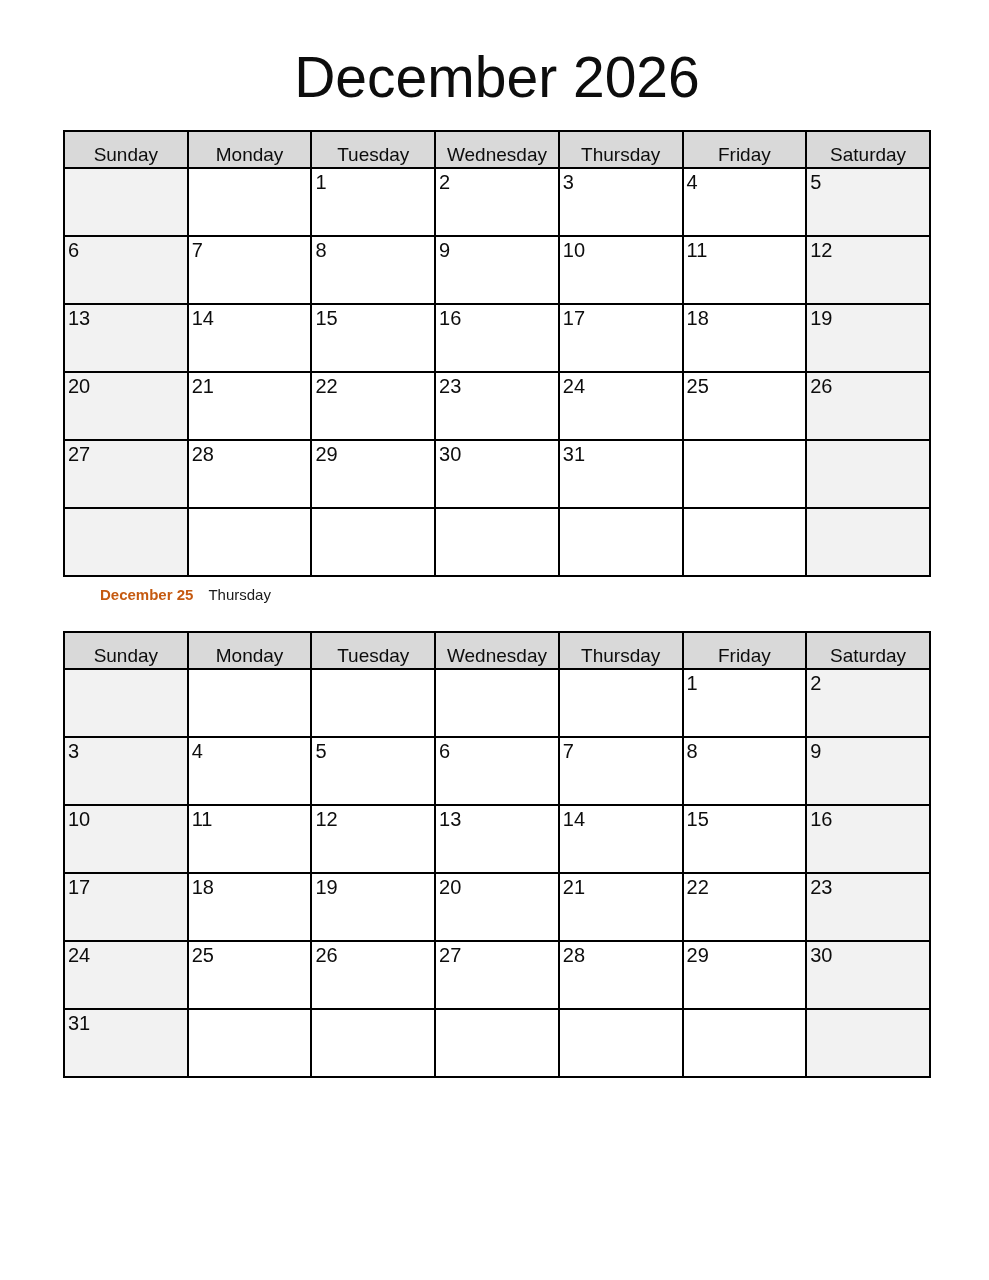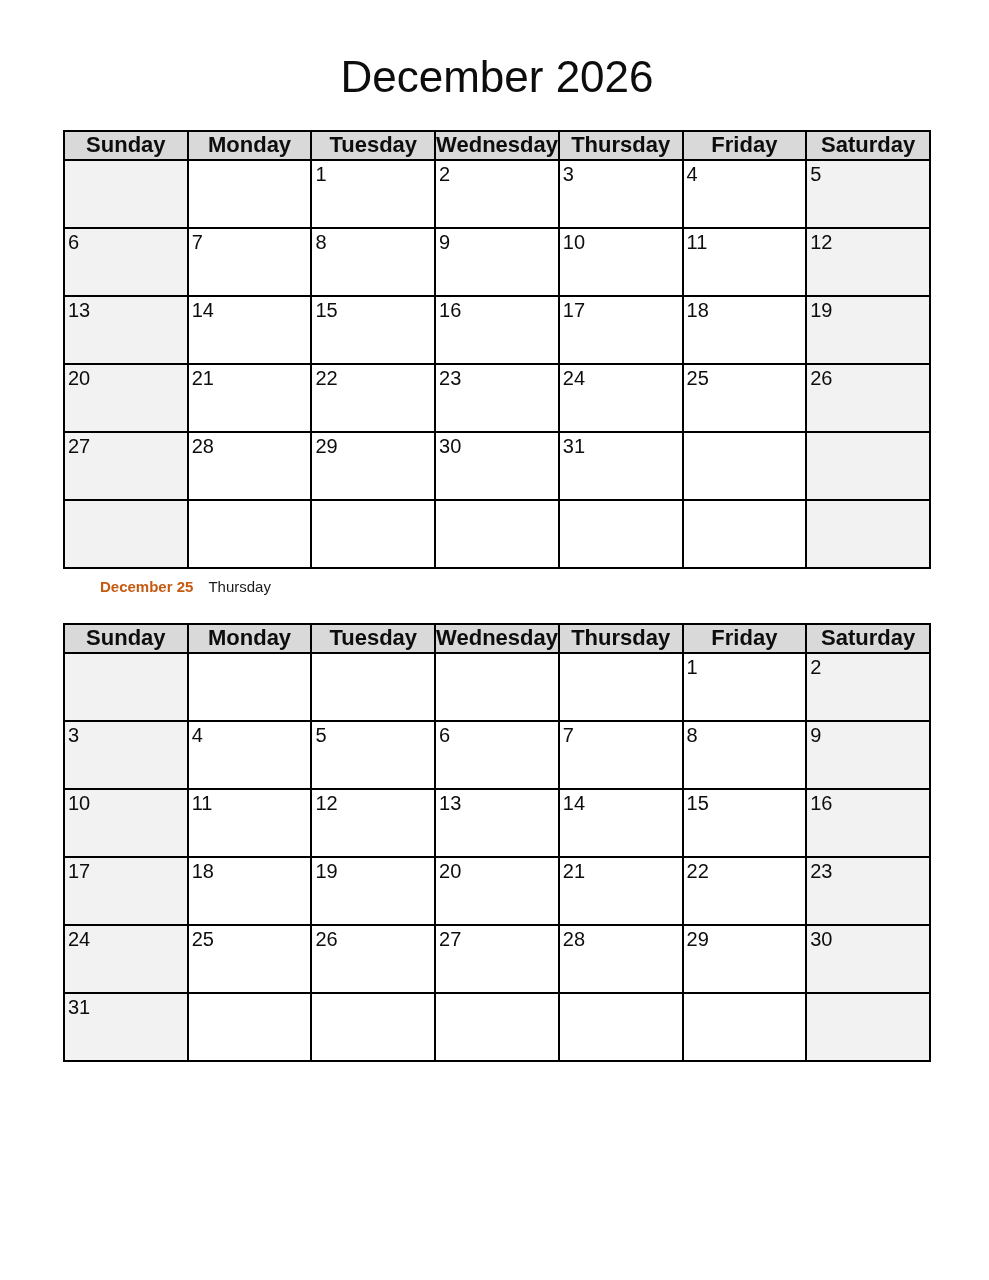--- a/index.html
+++ b/index.html
@@ -11,43 +11,43 @@
     color: #000000;
     font-family: "Liberation Sans", sans-serif;
     overflow: hidden;
   }
   .content {
     width: 868px;
     margin-left: 63px;
   }
   .month-title {
     margin: 0;
-    font-size: 44px;
+    font-size: 57px;
     font-weight: 400;
     line-height: 54px;
     text-align: center;
     letter-spacing: 0px;
     color: #0d0d0d;
   }
   .month-title.first { margin-top: 50px; }
   .month-title.second { margin-top: 24px; }
   table.calendar {
     width: 100%;
     margin-top: 26px;
     border-collapse: collapse;
     table-layout: fixed;
     border: 2px solid #000;
   }
   table.calendar th {
     background: var(--header-bg, #d9d9d9);
     border: 2px solid #000;
     height: 23px;
-    padding: 0 0 1px 0;
-    font-weight: 700;
-    font-size: 22px;
+    padding: 12px 0 1px 0;
+    font-weight: 400;
+    font-size: 19px;
     text-align: center;
     color: #0d0d0d;
   }
   table.calendar td {
     border: 2px solid #000;
     height: 68px;
     padding: 0px 2px 2px 3px;
     vertical-align: top;
     text-align: left;
     font-size: 20px;

